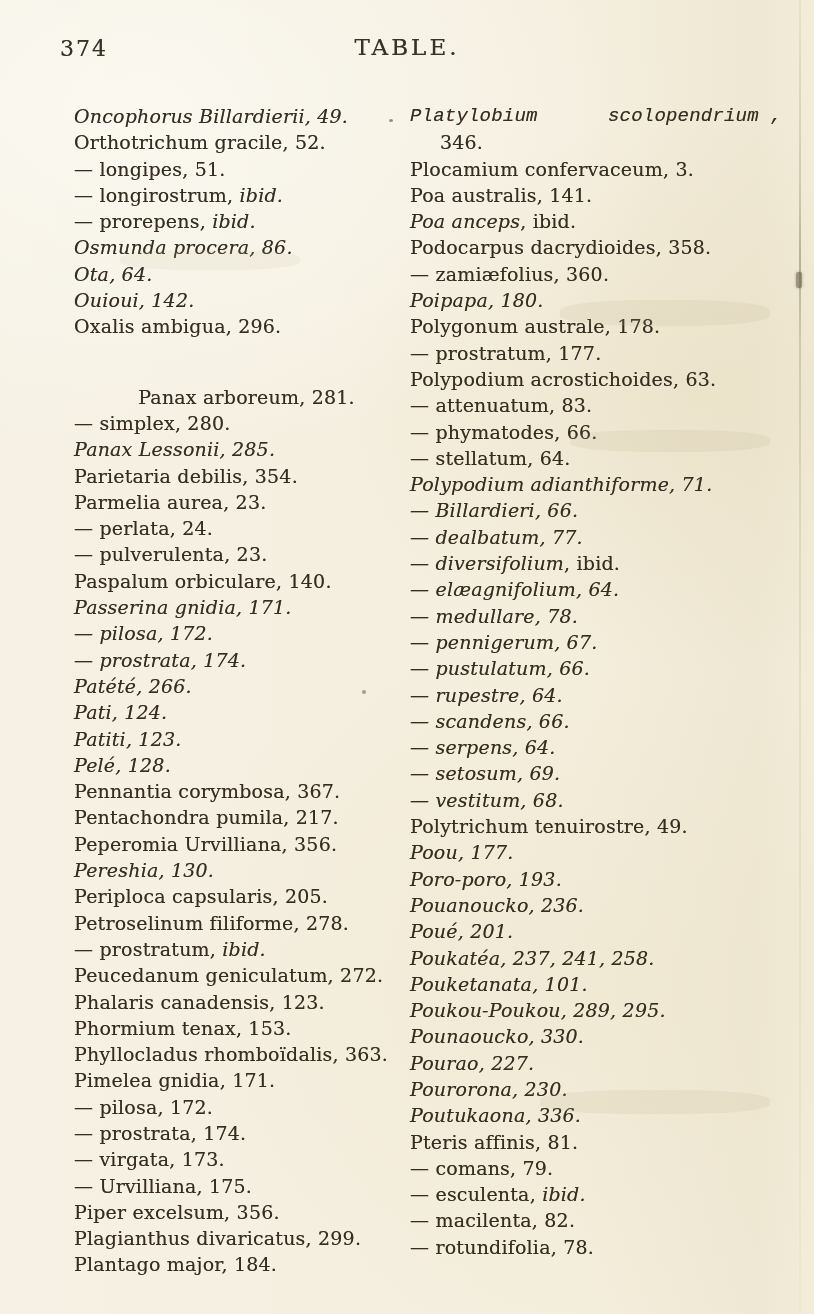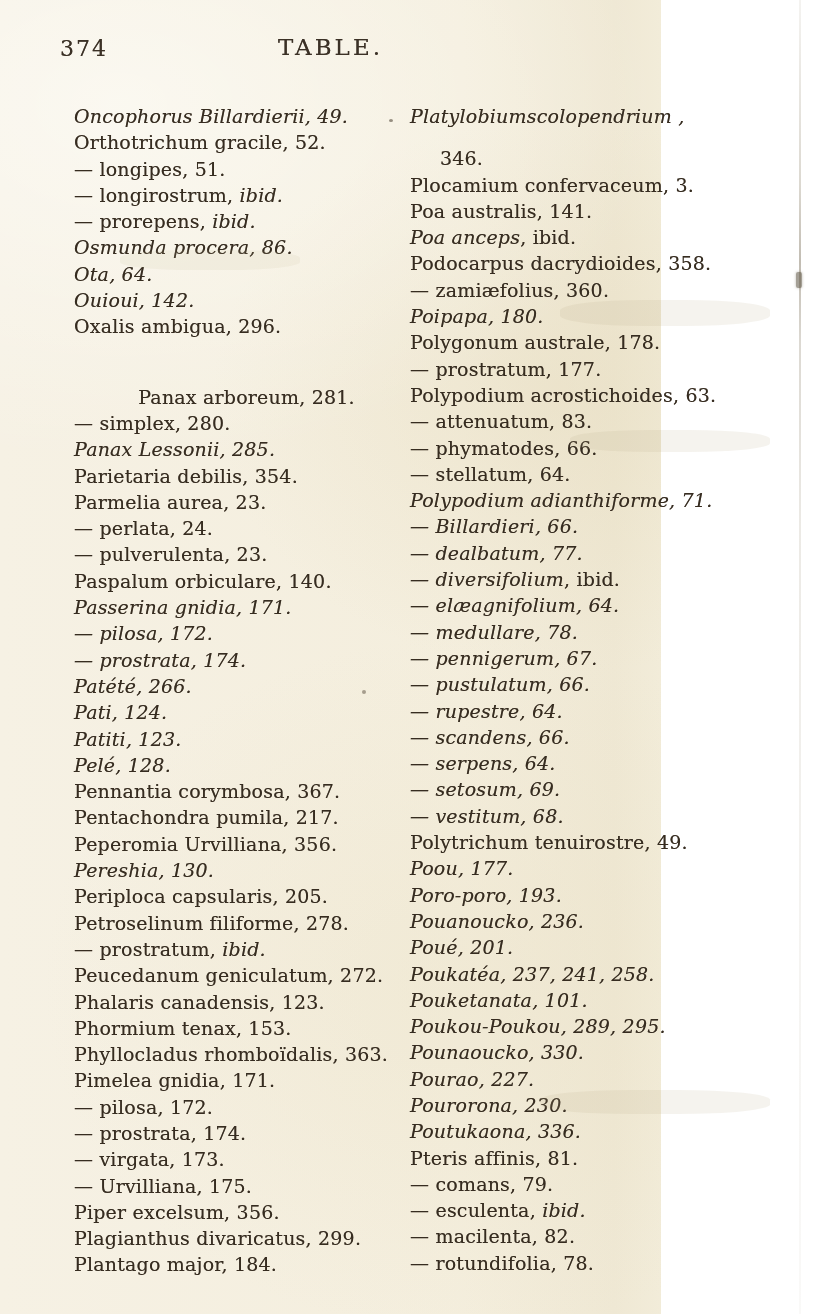--- a/index.html
+++ b/index.html
@@ -1,21 +1,21 @@
 <!DOCTYPE html>
 <html><head>
 <meta charset="utf-8">
 <style>
   html,body{margin:0;padding:0;}
   body{
     width:814px;height:1314px;overflow:hidden;
     font-family:"DejaVu Serif","Liberation Serif",serif;
   }
   .page{
-    position:relative;width:661px;height:1314px;
+    position:relative;width:814px;height:1314px;
     background:
       radial-gradient(ellipse 900px 600px at 18% 8%, rgba(255,255,252,0.55), rgba(255,255,252,0) 60%),
       radial-gradient(ellipse 500px 400px at 85% 30%, rgba(226,214,180,0.35), rgba(226,214,180,0) 70%),
       radial-gradient(ellipse 600px 500px at 70% 75%, rgba(232,222,192,0.30), rgba(232,222,192,0) 70%),
       linear-gradient(90deg, #f6f1e4 0%, #f4eedd 70%, #efe8d4 93%, #f2ecd9 100%);
     color:#362c20;
   }
   .hdr-num{
     position:absolute;left:60px;top:36px;
     font-size:22px;letter-spacing:2px;color:#3b3126;
@@ -29,22 +29,22 @@
   .col{position:absolute;top:103px;}
   .col-left{left:62px;width:345px;margin-left:12px;}
   .col-right{left:410px;width:372px;}
   .entry{
     height:26.3px;line-height:26.3px;font-size:19px;
     white-space:nowrap;letter-spacing:0.2px;
     text-shadow:0 0 0.5px rgba(54,44,32,0.55);
   }
   .entry .it{font-style:italic;}
   .entry.gap{margin-top:44px;text-align:center;}
-  .entry.indent{padding-left:30px;margin-top:16px;}
-  .entry.justify{display:flex;justify-content:flex-start;white-space:normal;}
+  .entry.indent{padding-left:30px;}
+  .entry.justify{display:flex;justify-content:space-between;white-space:normal;font-family:Liberation Mono, monospace;}
   .page-edge{
     position:absolute;top:0;left:799px;width:2px;height:1314px;
     background:linear-gradient(to bottom,
       rgba(150,138,112,0.10) 0%, rgba(140,128,102,0.30) 14%,
       rgba(120,108,86,0.45) 20%, rgba(130,118,94,0.28) 26%,
       rgba(150,138,112,0.18) 40%, rgba(150,138,112,0.10) 70%,
       rgba(150,138,112,0.05) 100%);
   }
   .edge-notch{
     position:absolute;left:796px;top:272px;width:6px;height:16px;

